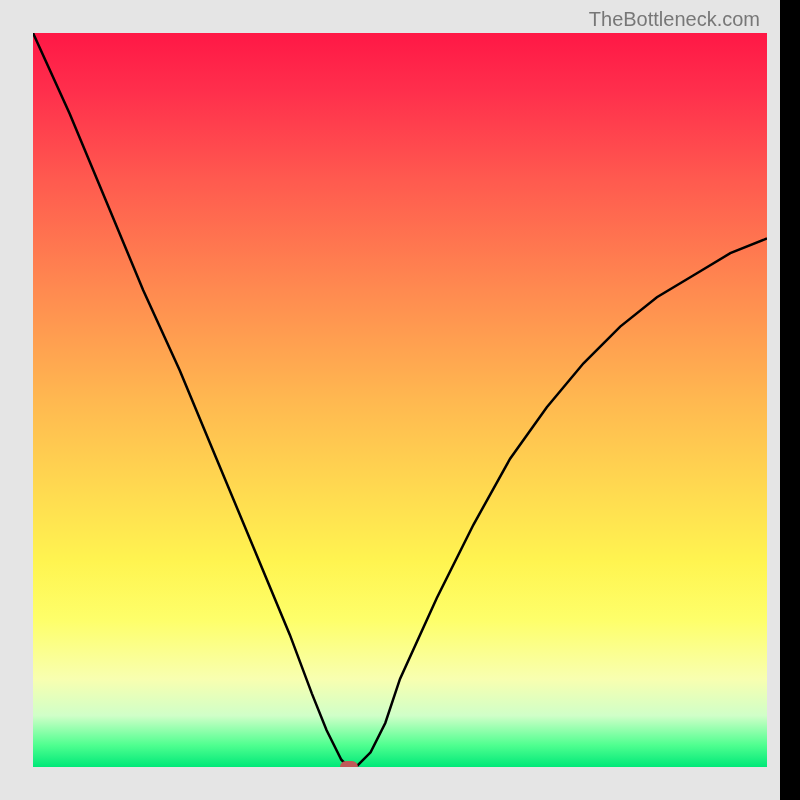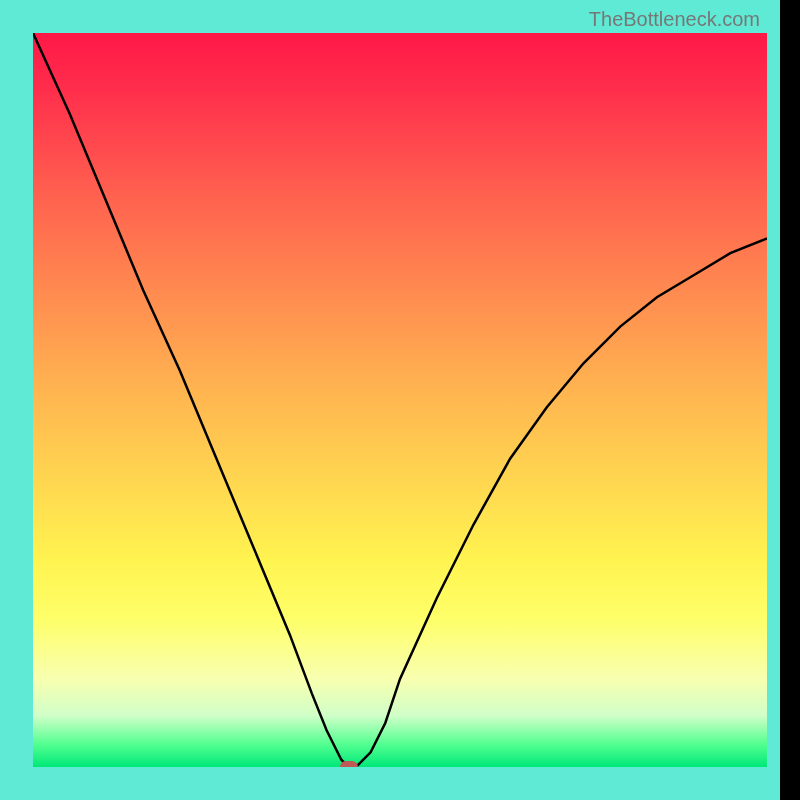--- a/index.html
+++ b/index.html
@@ -10,21 +10,21 @@
     body {
       width: 800px;
       height: 800px;
       background: #000;
       font-family: Arial, sans-serif;
       position: relative;
     }
     .outer-frame {
       width: 780px;
       height: 800px;
-      background: #5eead4;
+      background: #e5e5e5;
       position: relative;
     }
     .watermark {
       position: absolute;
       top: 8px;
       right: 20px;
       color: #777;
       font-size: 20px;
       font-weight: 500;
       z-index: 10;

